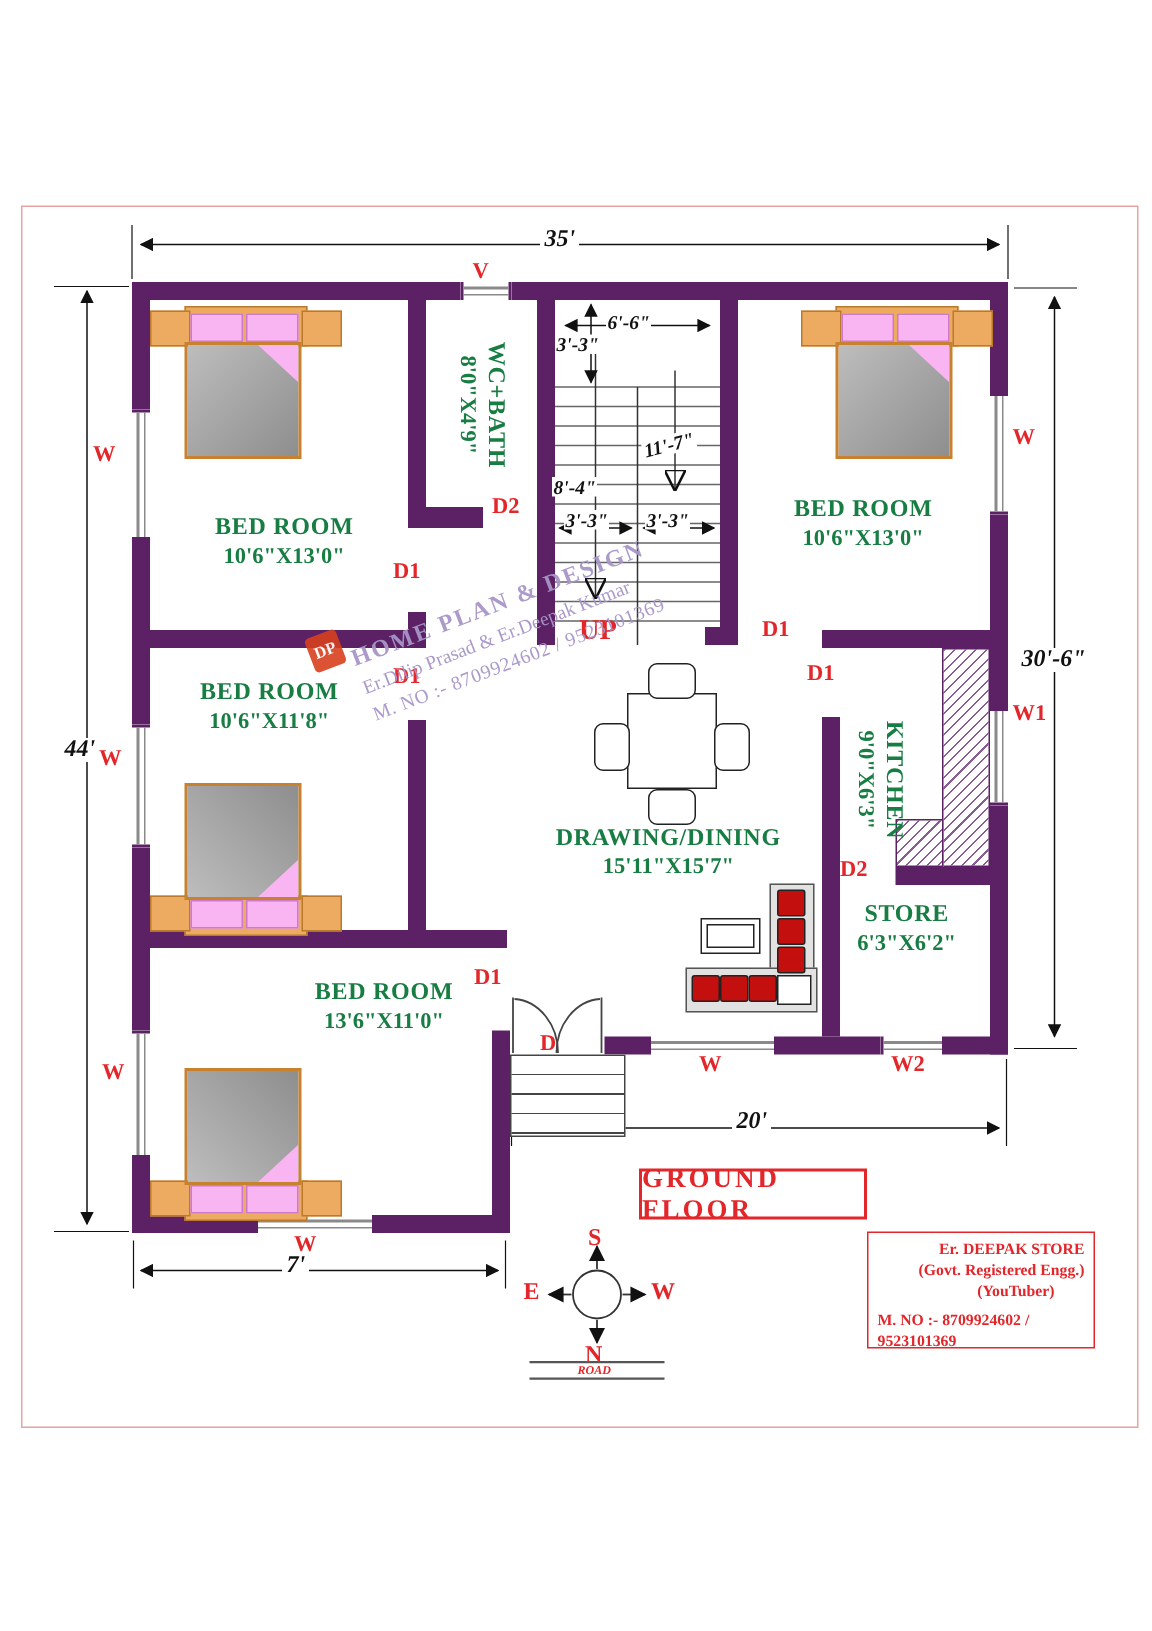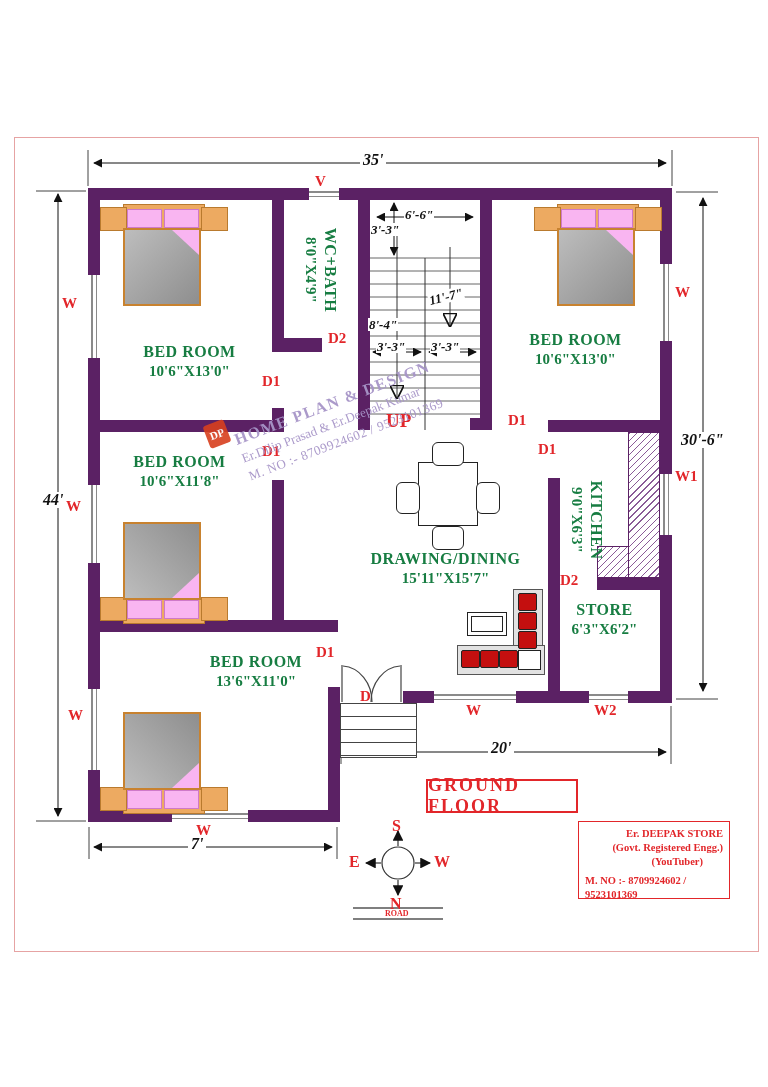--- a/index.html
+++ b/index.html
@@ -43,21 +43,21 @@
   .tblock .r{text-align:right;}
   .tblock .r4{text-align:right;padding-right:20px;}
   .tblock .l5{margin-top:4px;}
   .wm{position:absolute;color:#a795c8;transform:rotate(-21deg);transform-origin:0 0;z-index:7;pointer-events:none;opacity:.95;}
   .wm .w1{font-size:16px;letter-spacing:1.5px;font-weight:bold;}
   .wm .w2{font-size:13px;margin-top:3px;}
   .wm .w3{font-size:13px;margin-top:3px;letter-spacing:.5px;}
   .wmlogo{position:absolute;width:22px;height:24px;background:#d8401f;border-radius:3px;color:#fff;font-weight:bold;font-size:11px;display:flex;align-items:center;justify-content:center;transform:rotate(-21deg);z-index:7;opacity:.9;}
   svg.lines{position:absolute;left:0;top:0;z-index:1;}
   .compassletter{font-size:16px;}
-  .roadlbl{position:absolute;font-size:8px;font-weight:bold;color:#e2262a;z-index:6;line-height:1;}
+  .roadlbl{position:absolute;font-size:8px;font-style:italic;font-weight:bold;color:#e2262a;z-index:6;line-height:1;}
 </style>
 </head>
 <body>
 
 <div id="canvas">
 
   <div class="pageborder" style="left:14px;top:137px;width:743px;height:813px;"></div>
 
   <svg class="lines" width="768" height="1087" viewBox="0 0 768 1087">
     <defs>

